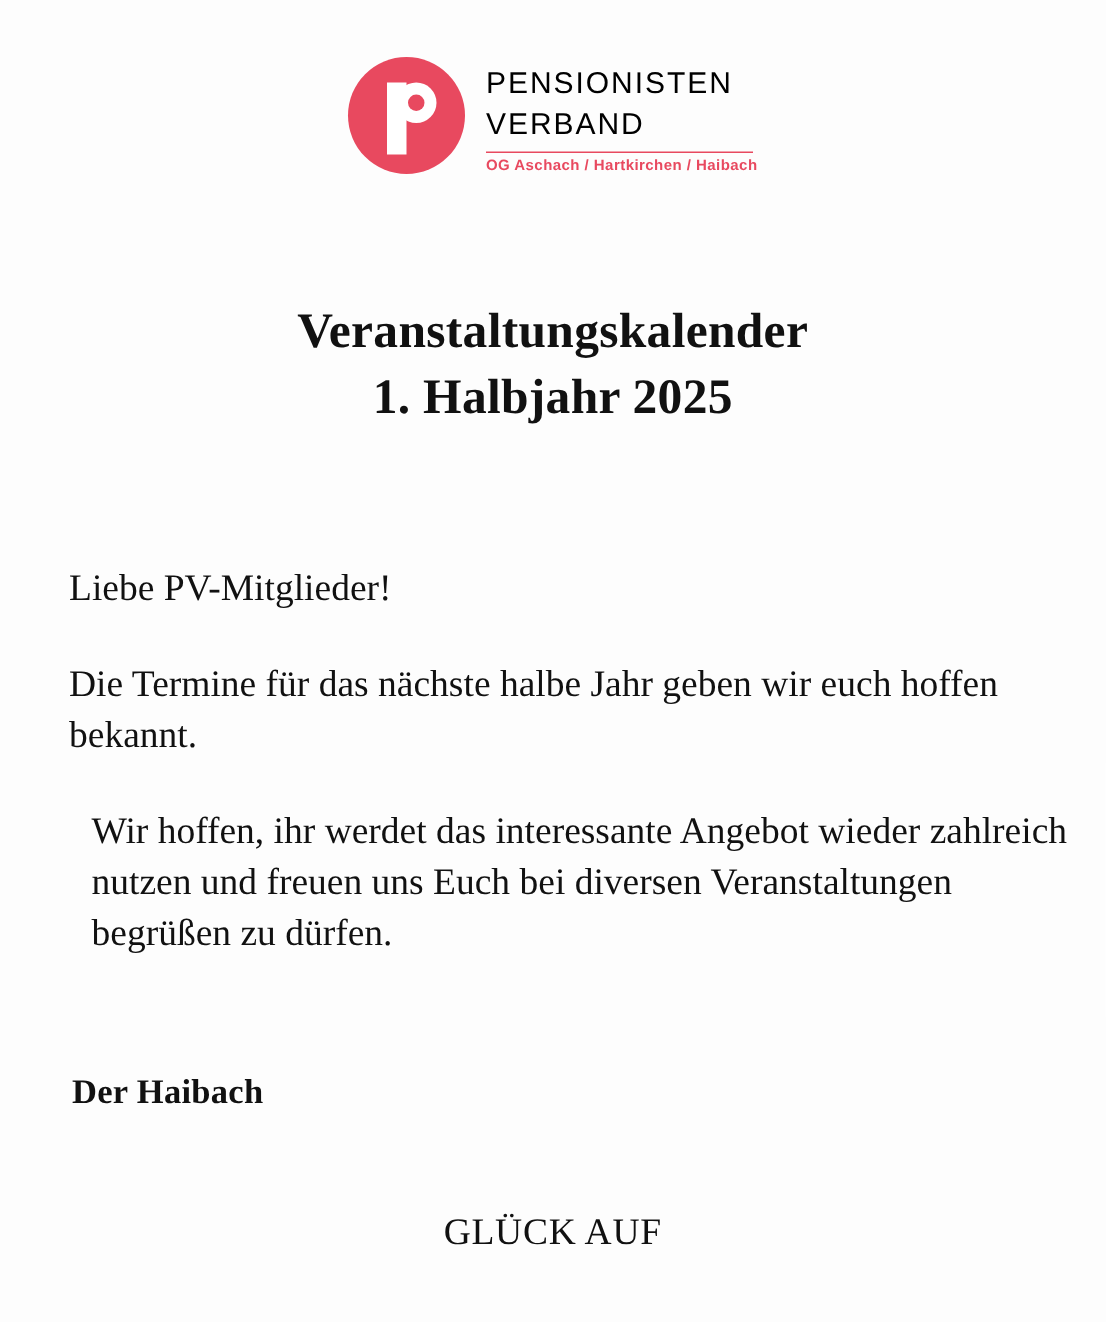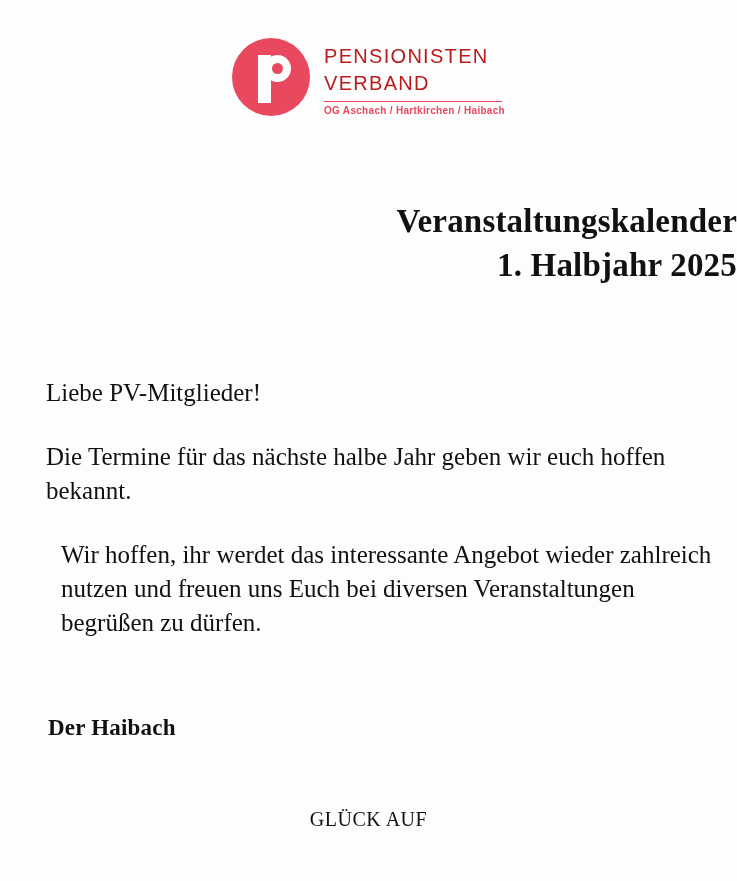--- a/index.html
+++ b/index.html
@@ -72,21 +72,21 @@
     width: 11px;
     height: 11px;
     border-radius: 50%;
     background: #e8495f;
   }
   .logo-text {
     padding-top: 5px;
   }
   .logo-line {
     font-family: "Liberation Sans", sans-serif;
-    color: #b91c1c;
+    color: #000000;
     font-size: 20px;
     letter-spacing: 1.3px;
     line-height: 1.33;
     font-weight: 400;
   }
   .logo-rule {
     width: 178px;
     height: 1px;
     background: #e8495f;
     margin: 5px 0 3px 0;
@@ -99,21 +99,21 @@
     font-weight: 700;
     text-align: right;
   }
 
   
   .doc-title {
     position: absolute;
     top: 200px;
     left: 0;
     width: 737px;
-    text-align: right;
+    text-align: center;
     font-weight: bold;
     font-size: 33px;
     line-height: 1.33;
     letter-spacing: 0.2px;
   }
 
   
   .body-text {
     position: absolute;
     top: 376px;
@@ -136,21 +136,21 @@
     font-size: 23px;
     font-weight: bold;
     letter-spacing: 0.2px;
   }
   .closing {
     position: absolute;
     top: 808px;
     left: 0;
     width: 737px;
     text-align: center;
-    font-size: 20px;
+    font-size: 25px;
     letter-spacing: 0.5px;
   }
 </style>
 </head>
 <body>
 
 <div class="page">
 
   <div class="logo-block">
     <div class="logo-inner">

